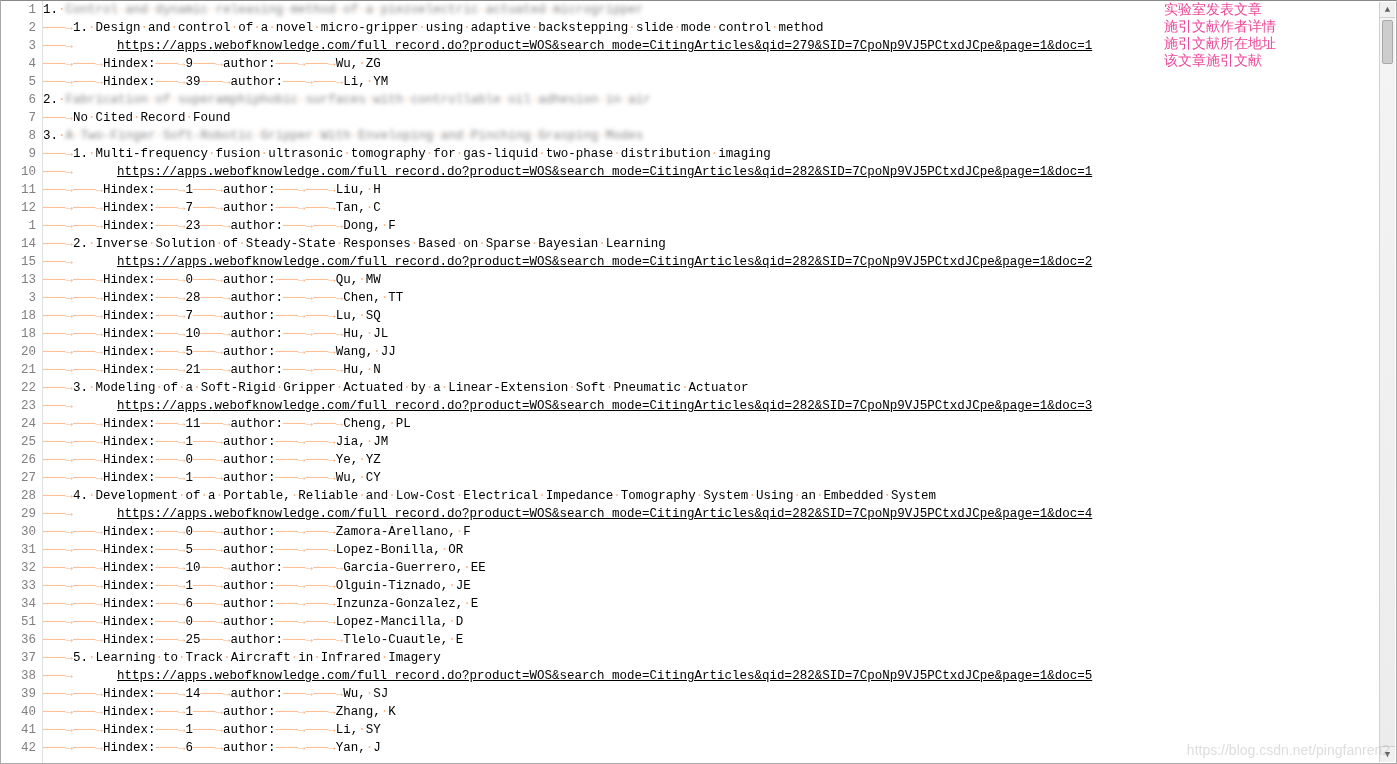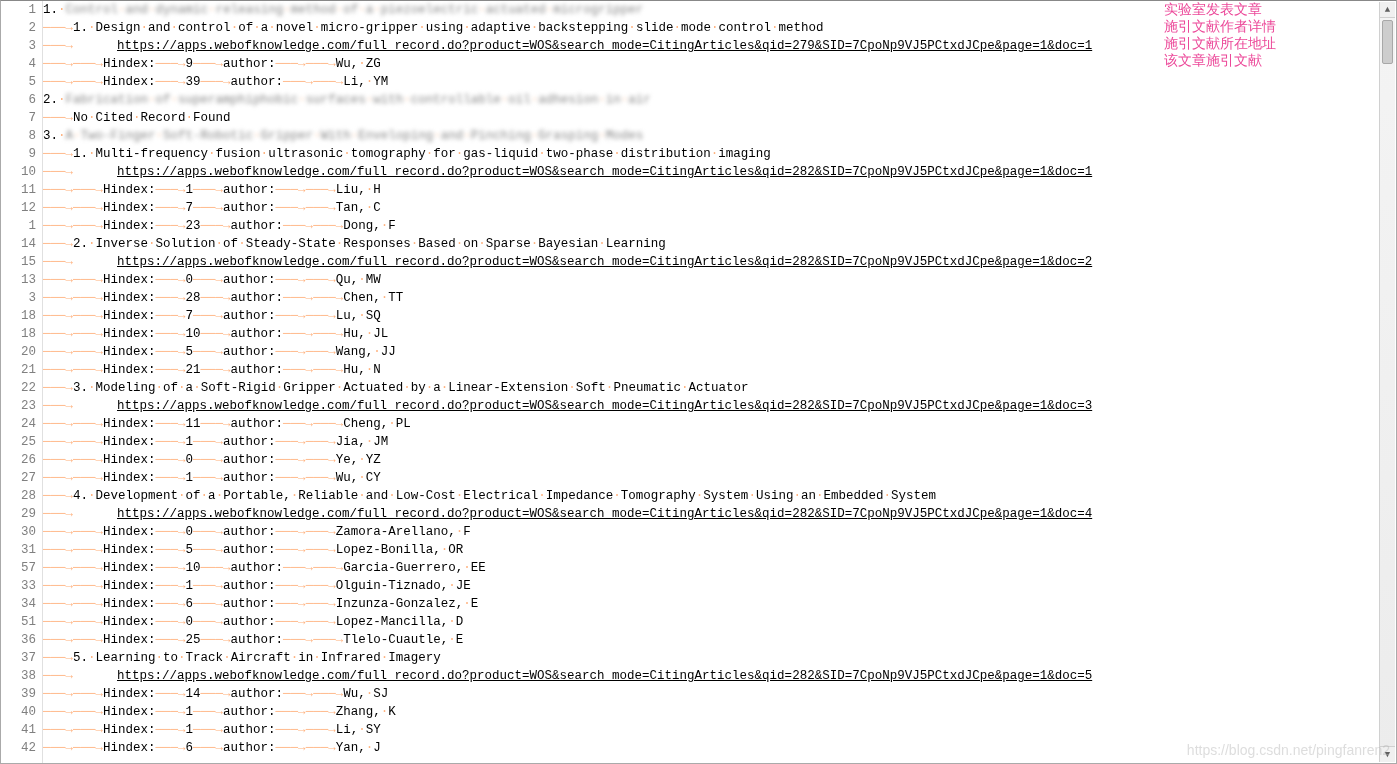--- a/index.html
+++ b/index.html
@@ -83,21 +83,21 @@
         <div class="lno">22</div>
         <div class="lno">23</div>
         <div class="lno">24</div>
         <div class="lno">25</div>
         <div class="lno">26</div>
         <div class="lno">27</div>
         <div class="lno">28</div>
         <div class="lno">29</div>
         <div class="lno">30</div>
         <div class="lno">31</div>
-        <div class="lno">57</div>
+        <div class="lno">32</div>
         <div class="lno">33</div>
         <div class="lno">34</div>
         <div class="lno">51</div>
         <div class="lno">36</div>
         <div class="lno">37</div>
         <div class="lno">38</div>
         <div class="lno">39</div>
         <div class="lno">40</div>
         <div class="lno">41</div>
         <div class="lno">42</div>

